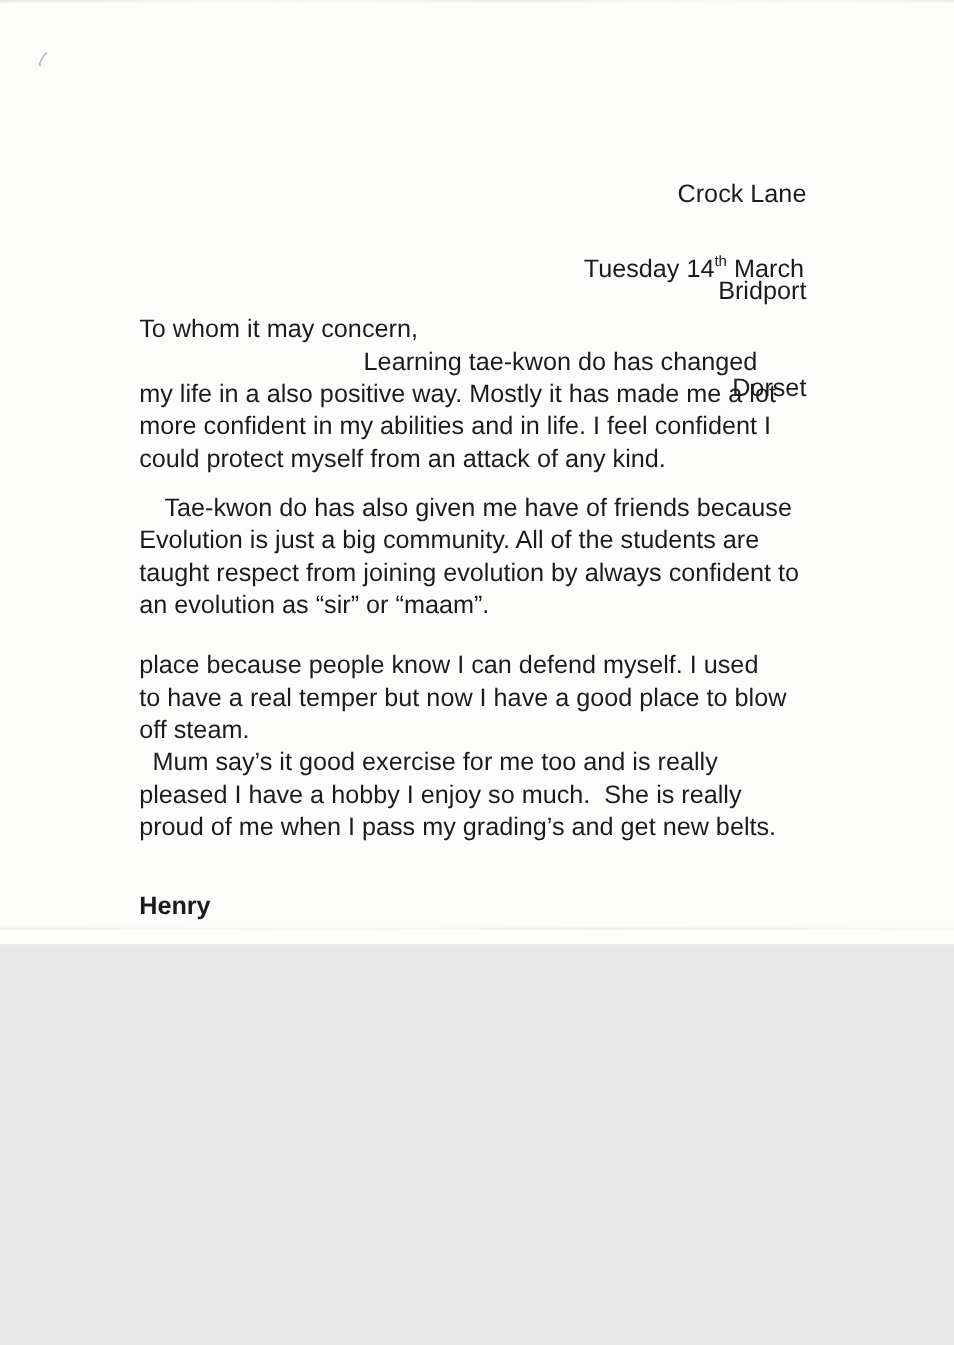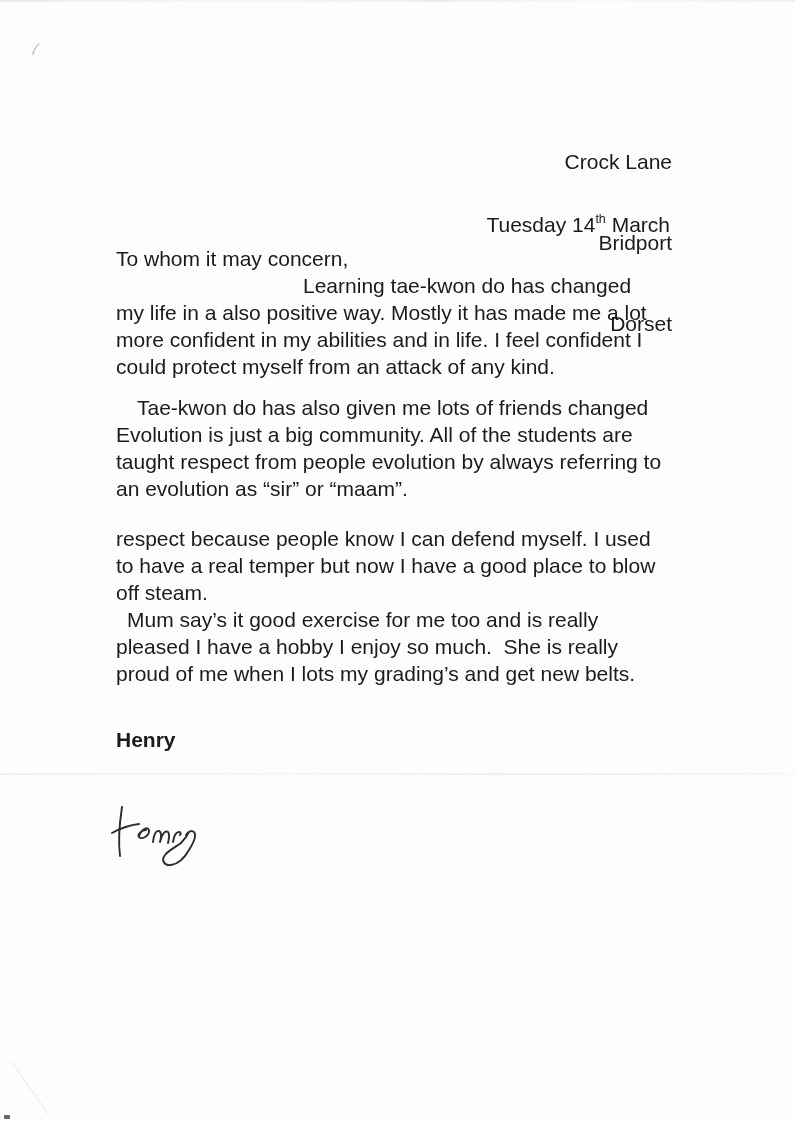--- a/index.html
+++ b/index.html
@@ -3,21 +3,21 @@
 <meta charset="utf-8">
 <style>
   html, body {
     margin: 0;
     padding: 0;
     background: #e8e8e8;
   }
   .page {
     position: relative;
     width: 795px;
-    height: 1121px;
+    height: 787px;
     margin: 0 auto;
     background: #fdfdfc;
     overflow: hidden;
     font-family: "Liberation Sans", "DejaVu Sans", sans-serif;
     color: #1b1b1d;
   }
   
   .scan-edge-top {
     position: absolute;
     top: 0; left: 0;
@@ -54,21 +54,21 @@
     white-space: pre;
   }
   .date-block sup {
     font-size: 12.5px;
     position: relative;
     top: -1px;
     line-height: 0;
   }
   .letter-body {
     position: absolute;
-    top: 245px;
+    top: 261px;
     left: 116px;
     font-size: 21px;
     line-height: 27px;
   }
   .line {
     white-space: pre;
   }
   .para { margin: 0; }
   .para.gap-a { margin-top: 14px; }
   .para.gap-b { margin-top: 23px; }
@@ -149,36 +149,36 @@
     <div class="line">To whom it may concern,</div>
 
     <div class="para">
       <div class="line indent-deep">Learning tae-kwon do has changed</div>
       <div class="line">my life in a also positive way. Mostly it has made me a lot</div>
       <div class="line">more confident in my abilities and in life. I feel confident I</div>
       <div class="line">could protect myself from an attack of any kind.</div>
     </div>
 
     <div class="para gap-a">
-      <div class="line indent-small">Tae-kwon do has also given me lots of friends changed</div>
+      <div class="line indent-small">Tae-kwon do has also given me have of friends because</div>
       <div class="line">Evolution is just a big community. All of the students are</div>
-      <div class="line">taught respect from people evolution by always referring to</div>
+      <div class="line">taught respect from joining evolution by always confident to</div>
       <div class="line">an evolution as “sir” or “maam”.</div>
     </div>
 
     <div class="para gap-b">
-      <div class="line">respect because people know I can defend myself. I used</div>
+      <div class="line">place because people know I can defend myself. I used</div>
       <div class="line">to have a real temper but now I have a good place to blow</div>
       <div class="line">off steam.</div>
     </div>
 
     <div class="para gap-c">
       <div class="line indent-tiny">Mum say’s it good exercise for me too and is really</div>
       <div class="line">pleased I have a hobby I enjoy so much.  She is really</div>
-      <div class="line">proud of me when I lots my grading’s and get new belts.</div>
+      <div class="line">proud of me when I pass my grading’s and get new belts.</div>
     </div>
 
     <div class="signoff-name">Henry</div>
   </div>
 
   <svg class="signature-svg" width="136" height="68" viewBox="0 0 136 68" role="img" aria-label="Henry">
     <path d="M12,4 C10,17 8,37 10,53"></path>
     <path d="M2,30 C11,25 20,22 29,21"></path>
     <path d="M29,33 C32,25 39,23 39,28 C39,33 32,37 29,34 C27,31 32,27 36,27"></path>
     <path d="M43,39 C44,31 46,27 49,28 C52,29 51,35 50,39 C52,31 55,27 58,29 C60,31 59,36 58,40"></path>

